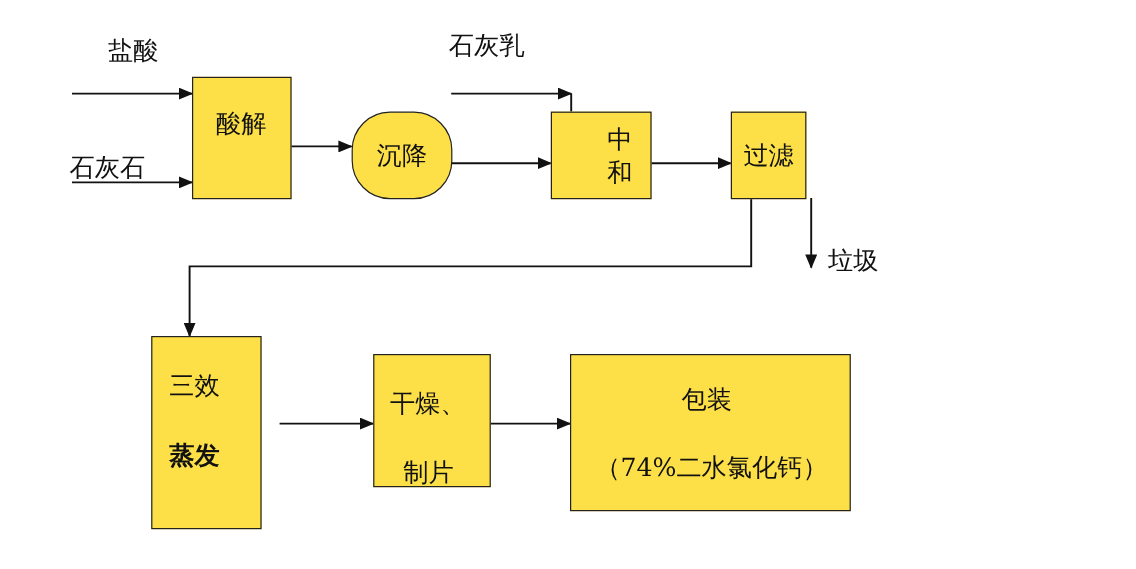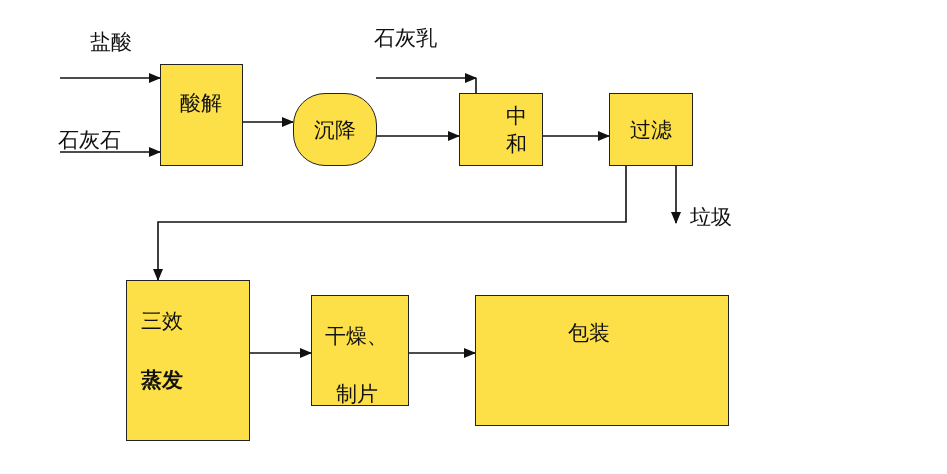--- a/index.html
+++ b/index.html
@@ -43,31 +43,32 @@
 </div>
 
 <div class="box center" style="left:293px; top:93px; width:84px; height:73px;border-radius:32px;">
   <span style="font-size:21px;">沉降</span>
 </div>
 
 <div class="box center" style="left:459px; top:93px; width:84px; height:73px;">
   <span style="font-size:21px;margin-left:46px;">中和</span>
 </div>
 
-<div class="box center" style="left:609px; top:93px; width:84px; height:73px;">
+<div class="box center" style="left:609px; top:93px; width:63px; height:73px;">
   <span style="font-size:21px;">过滤</span>
 </div>
 
 <span class="lbl" style="left:690px; top:207px;text-align:right;">垃圾</span>
 
-<div class="box" style="left:126px; top:280px; width:124px; height:161px;">
+<div class="box" style="left:126px; top:280px; width:92px; height:161px;">
   <span class="lbl" style="left:14px; top:30px;">三效</span>
   <span class="lbl" style="left:14px; top:88px;font-weight:bold;">蒸发</span>
 </div>
 
 <div class="box" style="left:311px; top:295px; width:98px; height:111px;">
   <span class="lbl" style="left:13px; top:30px;">干燥、</span>
   <span class="lbl" style="left:24px; top:88px;">制片</span>
 </div>
 
-<div class="box" style="left:475px; top:295px; width:254px; height:131px;">
+<div class="box" style="left:475px; top:295px; width:234px; height:131px;">
   <span class="lbl" style="left:92px; top:27px;">包装</span>
+  <span class="lbl" style="left:20px; top:84px;">（74%二水氯化钙）</span>
 </div>
 
 </body></html>

